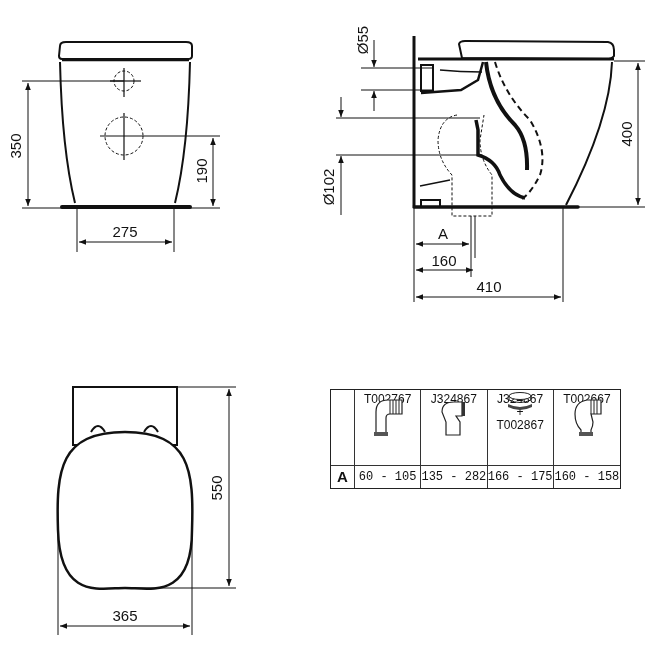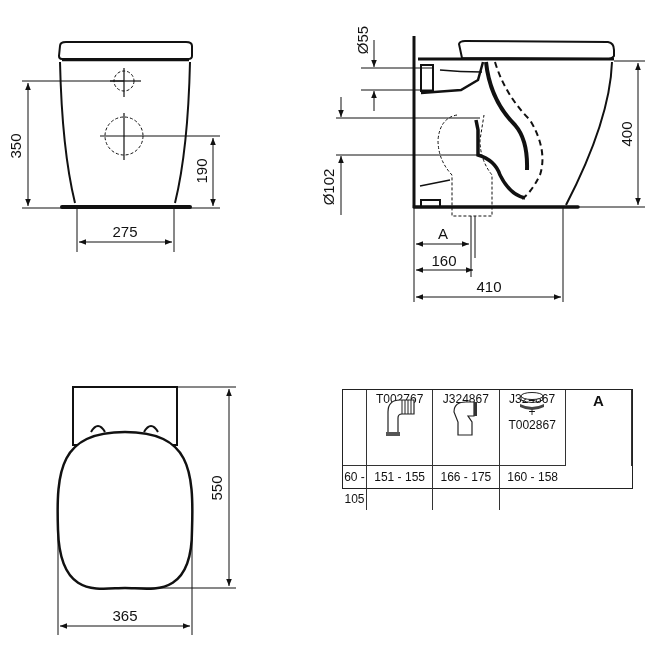--- a/index.html
+++ b/index.html
@@ -1,24 +1,24 @@
 <!DOCTYPE html>
 <html><head>
 <meta charset="utf-8">
 <style>
   html,body{margin:0;padding:0;background:#fff;}
   body{width:650px;height:650px;position:relative;overflow:hidden;font-family:"Liberation Sans",sans-serif;color:#111;}
   svg{position:absolute;left:0;top:0;}
   .dim{font-family:"Liberation Sans",sans-serif;font-size:15px;fill:#111;}
-  .tbl{position:absolute;left:342px;top:389px;width:291px;height:100px;border:1.5px solid #222;box-sizing:border-box;display:grid;grid-template-columns:24px 1fr 1fr 1fr 1fr;grid-template-rows:76px 1fr;font-size:12px;}
+  .tbl{position:absolute;left:330px;top:389px;width:291px;height:100px;border:1.5px solid #222;box-sizing:border-box;display:grid;grid-template-columns:24px 1fr 1fr 1fr 1fr;grid-template-rows:76px 1fr;font-size:12px;}
   .tbl > div{border-right:1px solid #333;border-bottom:1px solid #333;position:relative;text-align:center;}
   .tbl > div.last{border-right:none;}
   .tbl > div.bot{border-bottom:none;}
   .code{display:block;padding-top:3px;line-height:13px;}
-  .range{line-height:22px;}
+  .range{line-height:22px;font-family:Liberation Mono, monospace;}
   .A{font-weight:bold;font-size:15px;line-height:22px;}
   .icon{position:absolute;left:50%;transform:translateX(-50%);bottom:3px;}
 </style>
 </head>
 <body>
 
 <svg width="650" height="650" viewBox="0 0 650 650">
   <defs>
     <marker id="ar" viewBox="0 0 10 10" refX="10" refY="5" markerWidth="7" markerHeight="7" orient="auto-start-reverse">
       <path d="M0,1 L10,5 L0,9 z" fill="#111"></path>
@@ -147,18 +147,28 @@
   <div>
     <span class="code">J324867</span>
     <span class="code" style="padding-top:0">+</span>
     <span class="code" style="padding-top:0">T002867</span>
     <svg class="icon" width="40" height="22" viewBox="0 0 40 22">
       <ellipse cx="20" cy="6" rx="11" ry="3.5" fill="#fff" stroke="#222"></ellipse>
       <path d="M9,6 L9,10 Q20,15 31,10 L31,6" fill="none" stroke="#222"></path>
       <path d="M8,14 Q20,20 32,14 L32,17 Q20,23 8,17 Z" fill="#444"></path>
     </svg>
   </div>
+  <div class="last">
+    <span class="code">T002667</span>
+    <svg class="icon" width="40" height="50" viewBox="0 0 40 50">
+      <path d="M20,10 L34,10 L34,24 L24,24 L26,32 Q26,36 24,40 L24,45 L14,45 L14,40 Q8,34 8,24 Q8,12 20,10 Z" fill="#fff" stroke="#222" stroke-width="1.2"></path>
+      <line x1="24" y1="10" x2="24" y2="24" stroke="#222"></line>
+        <line x1="27" y1="10" x2="27" y2="24" stroke="#222"></line>
+        <line x1="30" y1="10" x2="30" y2="24" stroke="#222"></line>
+      <rect x="12" y="42" width="14" height="4" fill="#555"></rect>
+    </svg>
+  </div>
   <div class="bot A">A</div>
   <div class="bot range">60 - 105</div>
-  <div class="bot range">151 - 155</div>
+  <div class="bot range">135 - 282</div>
   <div class="bot range">166 - 175</div>
   <div class="bot last range">160 - 158</div>
 </div>
 
 </body></html>

